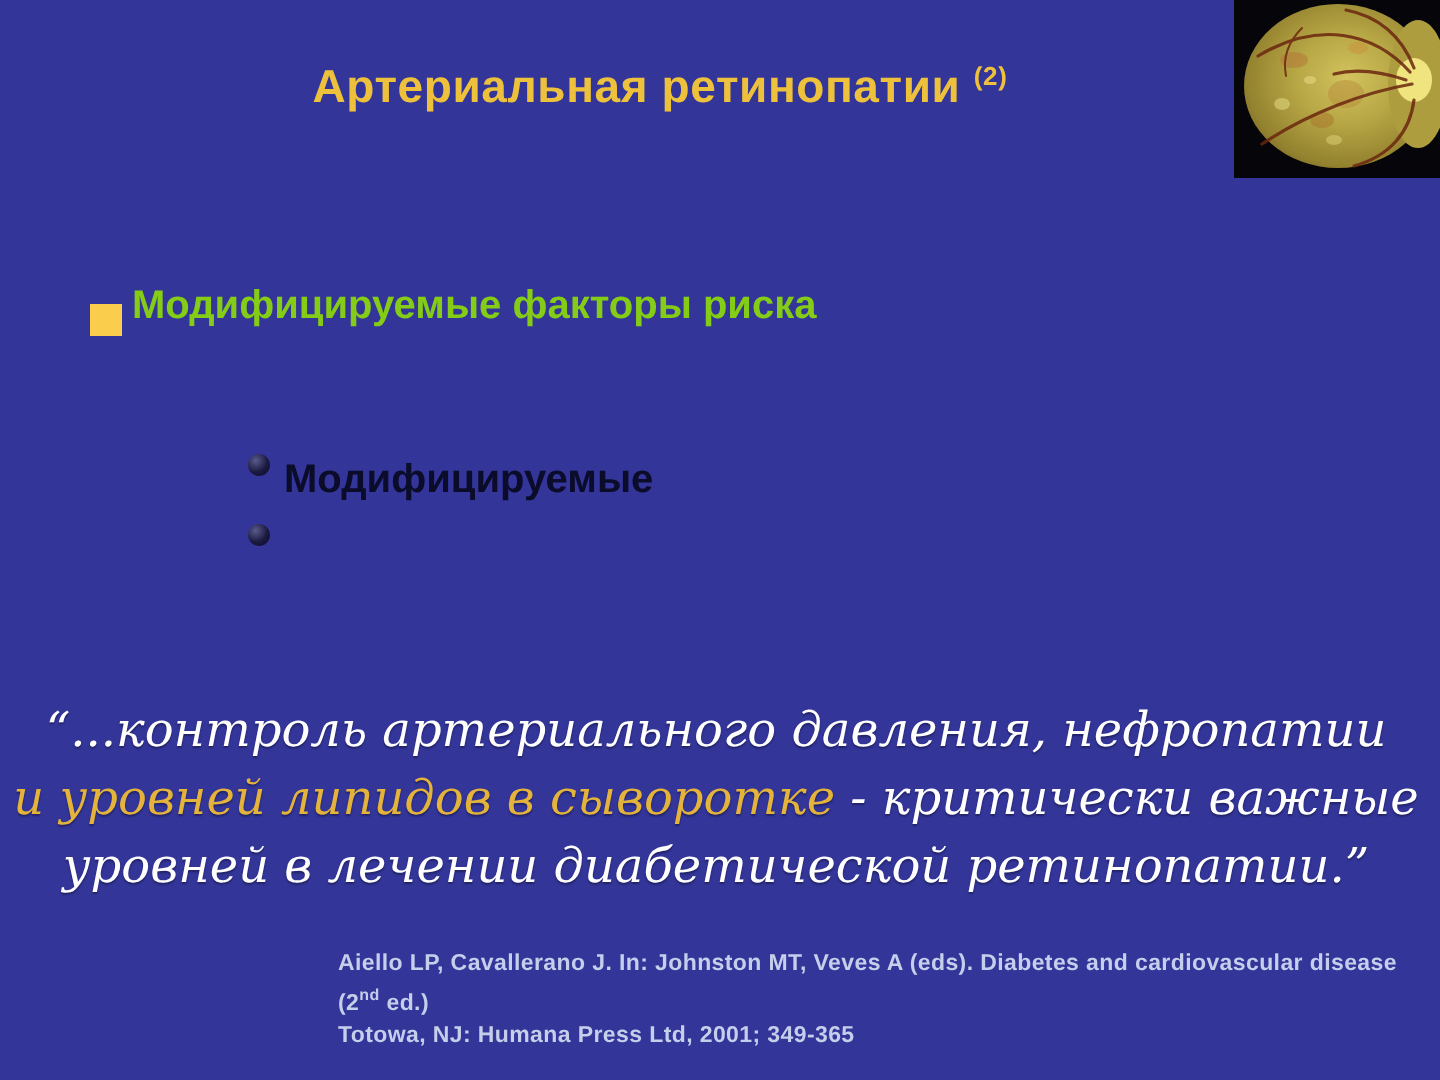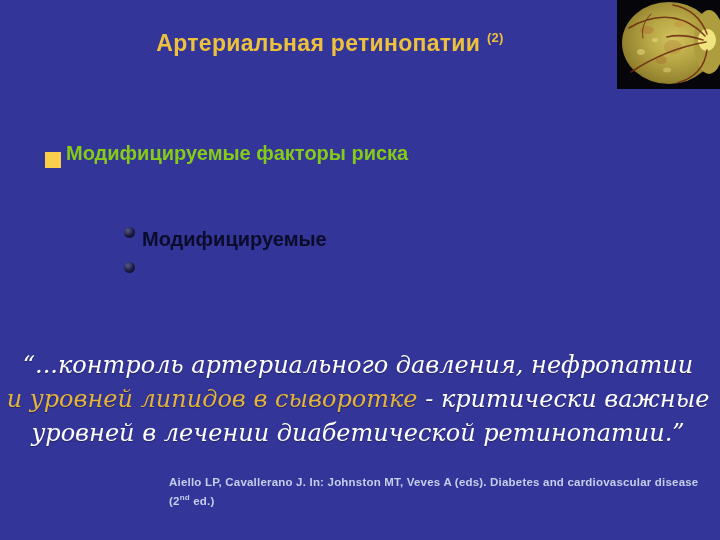--- a/index.html
+++ b/index.html
@@ -151,15 +151,16 @@
   </div>
 
   <div class="quote">
     <div>“...контроль артериального давления, нефропатии</div>
     <div><span class="hl">и уровней липидов в сыворотке</span><span> - критически важные</span></div>
     <div>уровней в лечении диабетической ретинопатии.”</div>
   </div>
 
   <div class="citation">
     <div><span>Aiello LP, Cavallerano J. In: Johnston MT, Veves A (eds). Diabetes and cardiovascular disease (2</span><sup>nd</sup><span> ed.)</span></div>
+    <div>Totowa, NJ: Humana Press Ltd, 2001; 349-365</div>
   </div>
 
 </div>
 
 </body></html>

